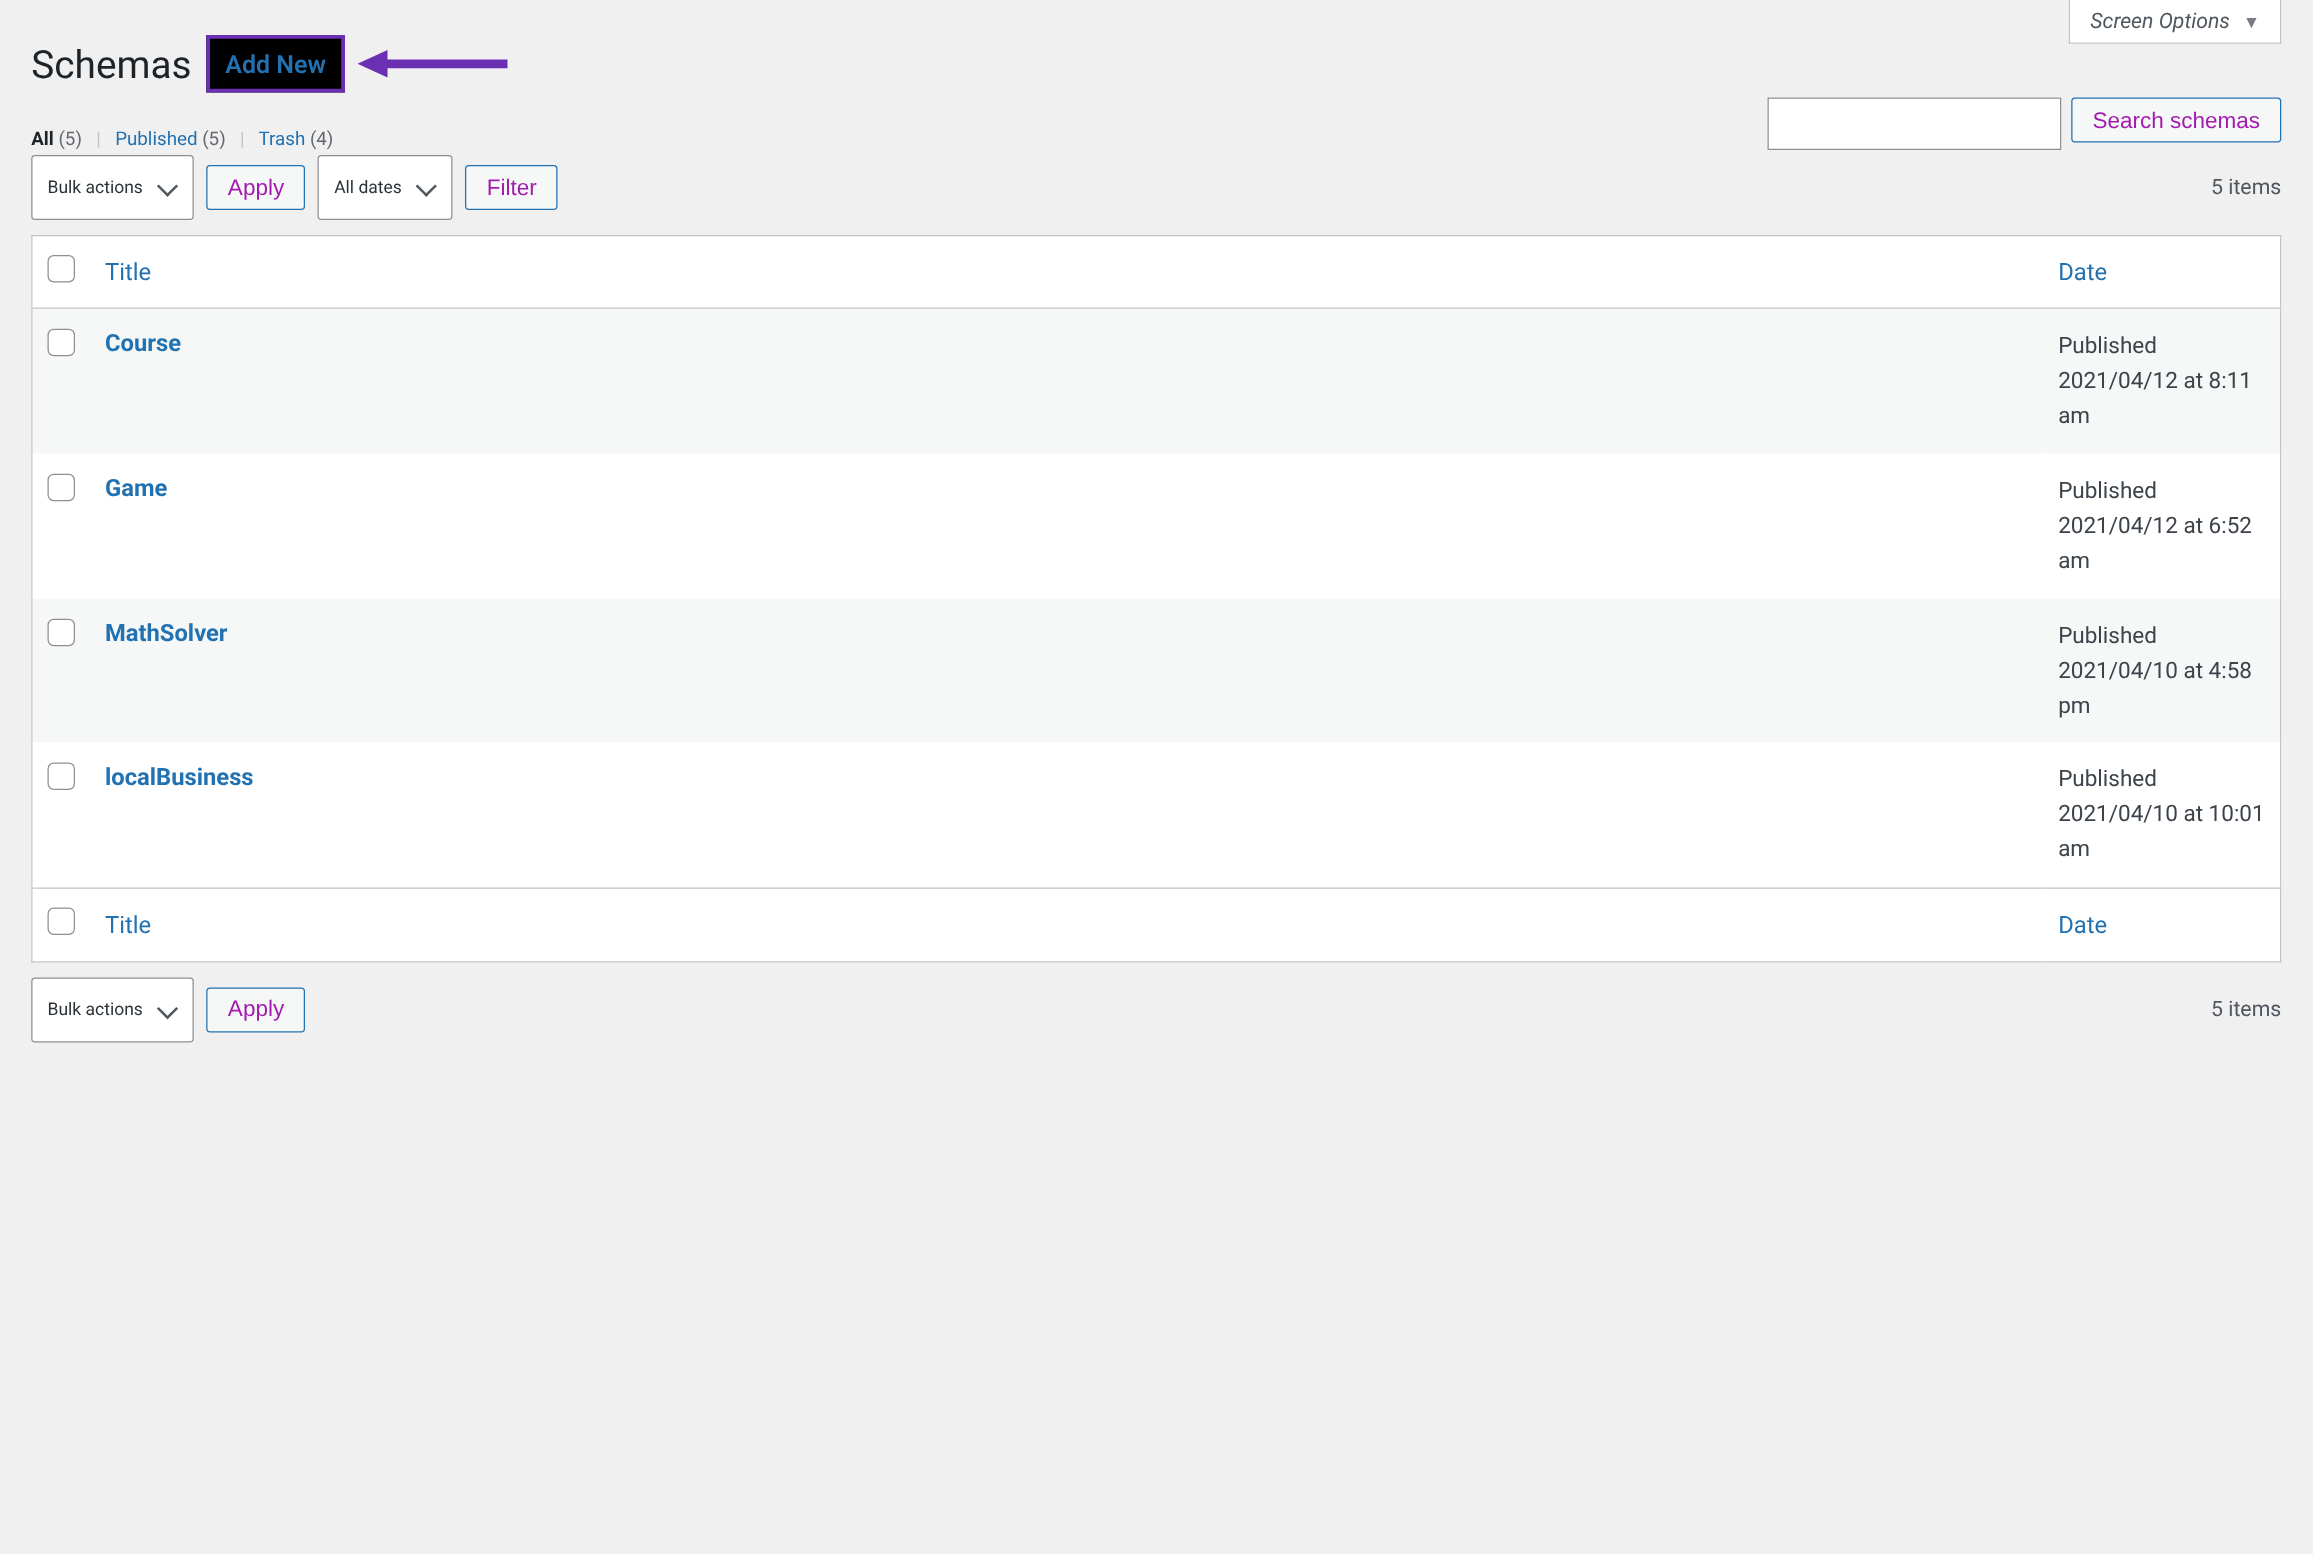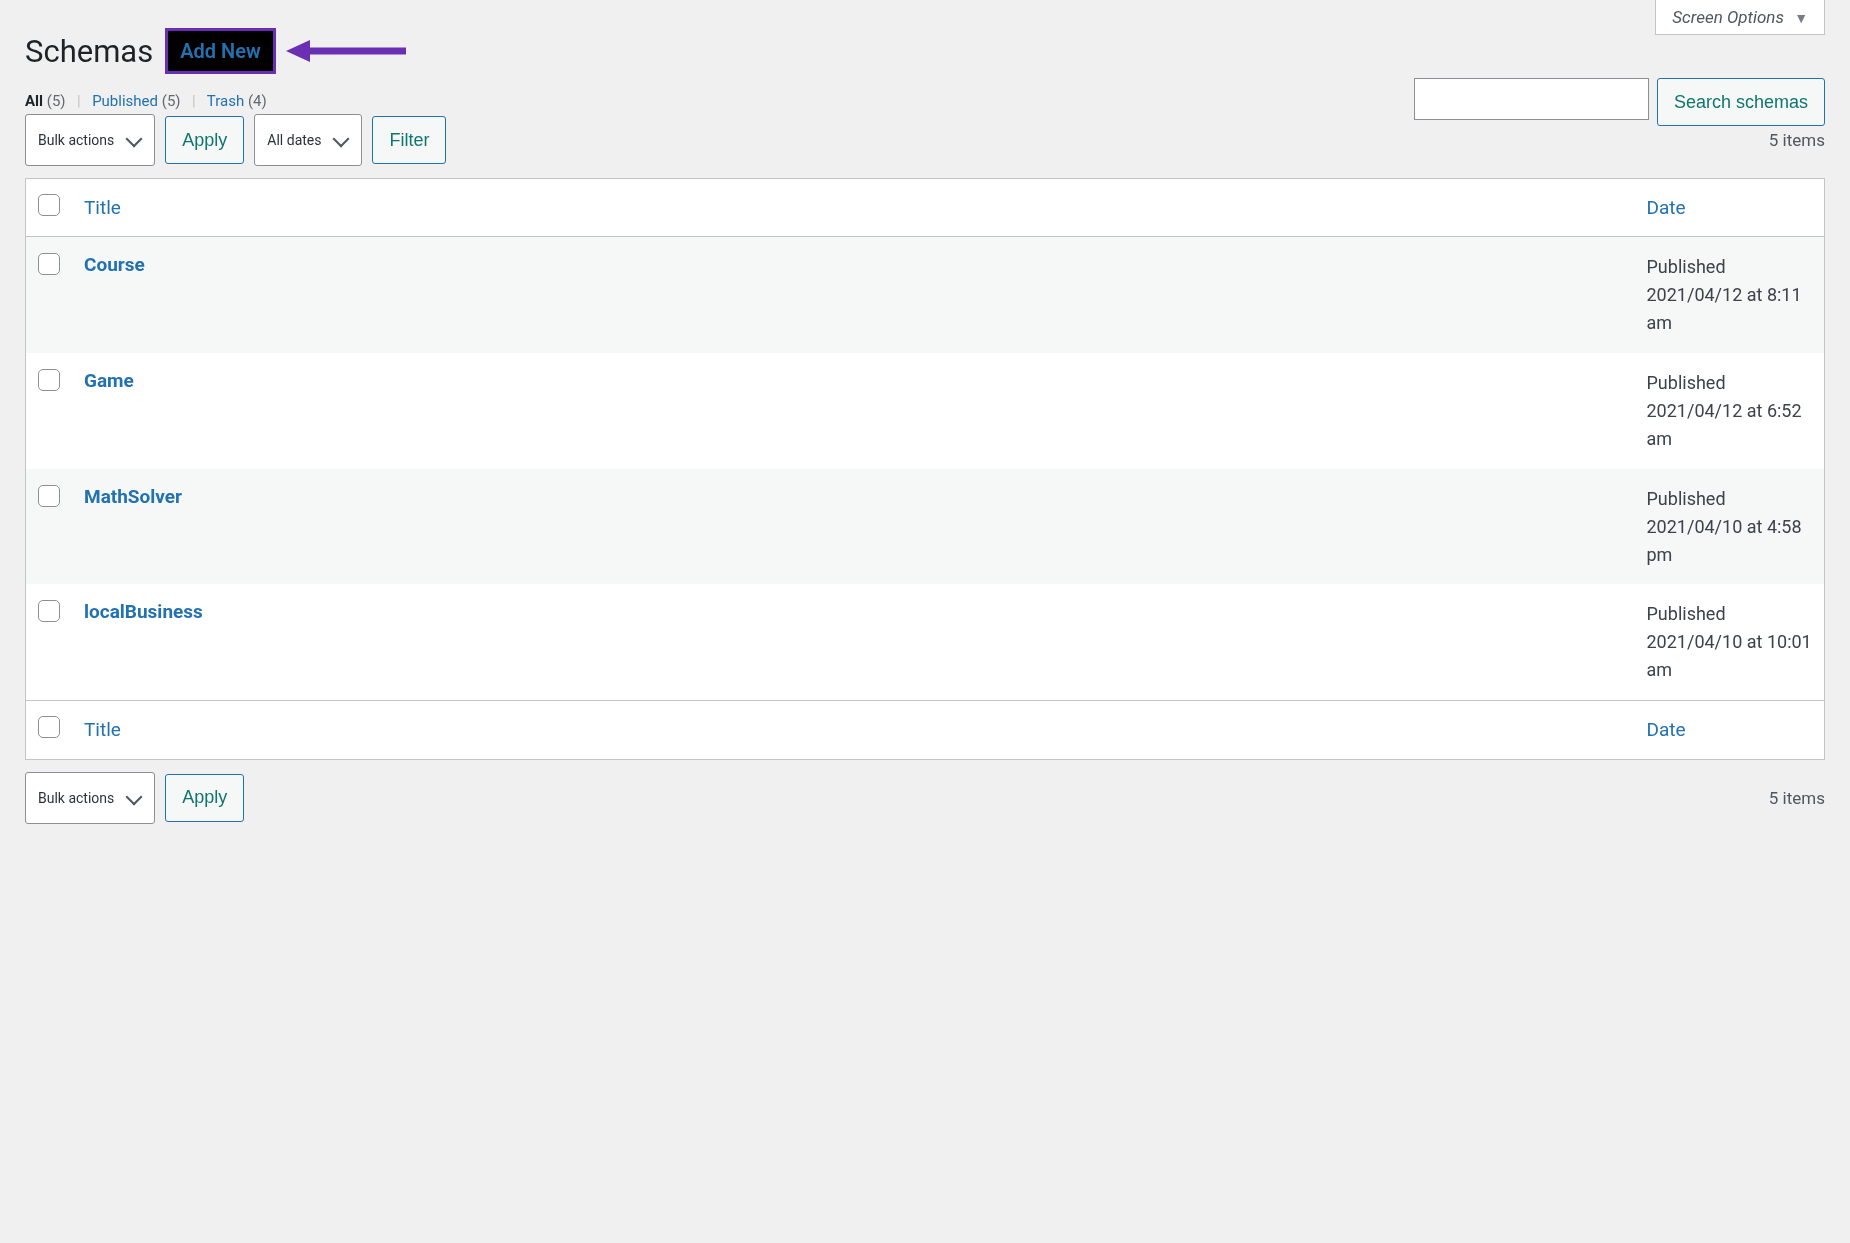--- a/index.html
+++ b/index.html
@@ -25,21 +25,21 @@
     .screen-options .tri {
       display: inline-block;
       margin-left: 6px;
       font-size: 14px;
       color: #787c82;
     }
     .page-title-row {
       display: flex;
       align-items: center;
       padding-top: 28px;
-      margin-bottom: 18px;
+      margin-bottom: 28px;
     }
     h1.page-title {
       font-size: 31px;
       font-weight: 400;
       color: #1d2327;
       margin-right: 12px;
     }
     .add-new-btn {
       display: inline-block;
       font-size: 20px;
@@ -79,26 +79,26 @@
       border: 1px solid #8c8f94;
       background: #fff;
       font-size: 17px;
       padding: 4px 8px;
     }
     .button {
       display: inline-flex;
       align-items: center;
       background: #f6f7f7;
       border: 1px solid #2271b1;
-      color: #0f766e;
+      color: #a21caf;
       font-size: 18px;
       padding: 6px 16px;
       border-radius: 3px;
       cursor: pointer;
-      height: 48px;
+      height: 36px;
     }
     .tablenav {
       display: flex;
       align-items: center;
       gap: 10px;
       margin-bottom: 12px;
       position: relative;
     }
     .tablenav.bottom { margin-top: 12px; margin-bottom: 0; }
     .select {

